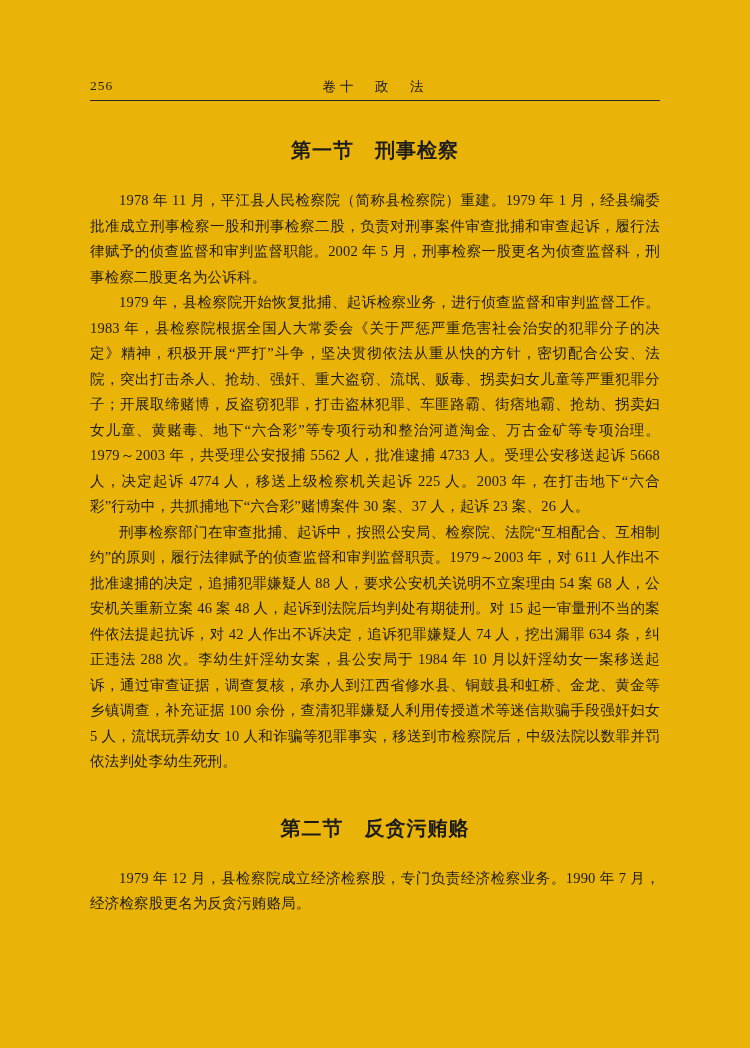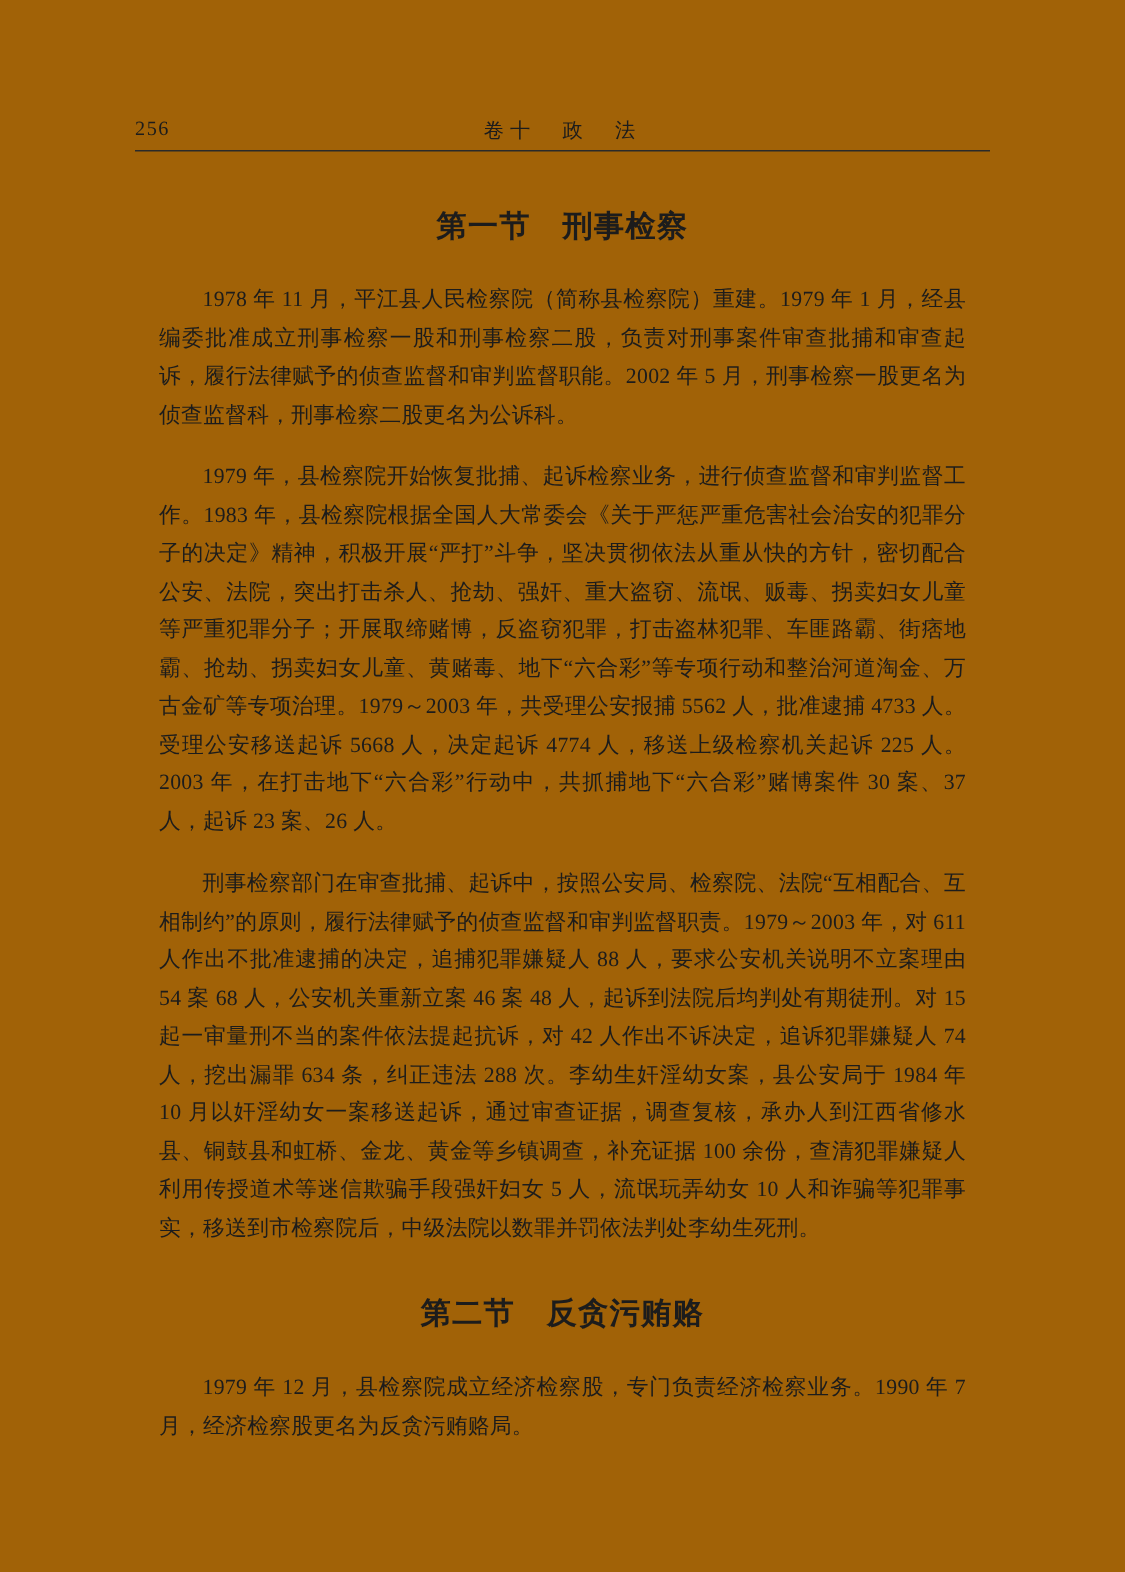--- a/index.html
+++ b/index.html
@@ -5,21 +5,21 @@
   html, body {
     margin: 0;
     padding: 0;
     background: #e9e7e2;
   }
   .page {
     position: relative;
     width: 750px;
     height: 1048px;
     margin: 0 auto;
-    background: #a16207;
+    background: #eab308;
     box-sizing: border-box;
     padding: 78px 90px 0 90px;
     overflow: hidden;
     font-family: "Liberation Serif", serif;
     color: #1c1c1c;
   }
   .header {
     position: relative;
     height: 18px;
     font-size: 13.5px;
@@ -53,24 +53,24 @@
   }
   .section {
     margin: 36px 0 24px 0;
     text-align: center;
     font-size: 20px;
     font-weight: bold;
     letter-spacing: 1px;
     font-family: Liberation Sans, sans-serif;
   }
   .section.second {
-    margin-top: 30px;
+    margin-top: 40px;
   }
   .body-text p {
-    margin: 16px;
+    margin: 0;
     text-indent: 2em;
     text-align: justify;
     font-size: 14.5px;
     line-height: 25.5px;
     letter-spacing: 0.2px;
   }
 </style>
 </head>
 <body>
 

